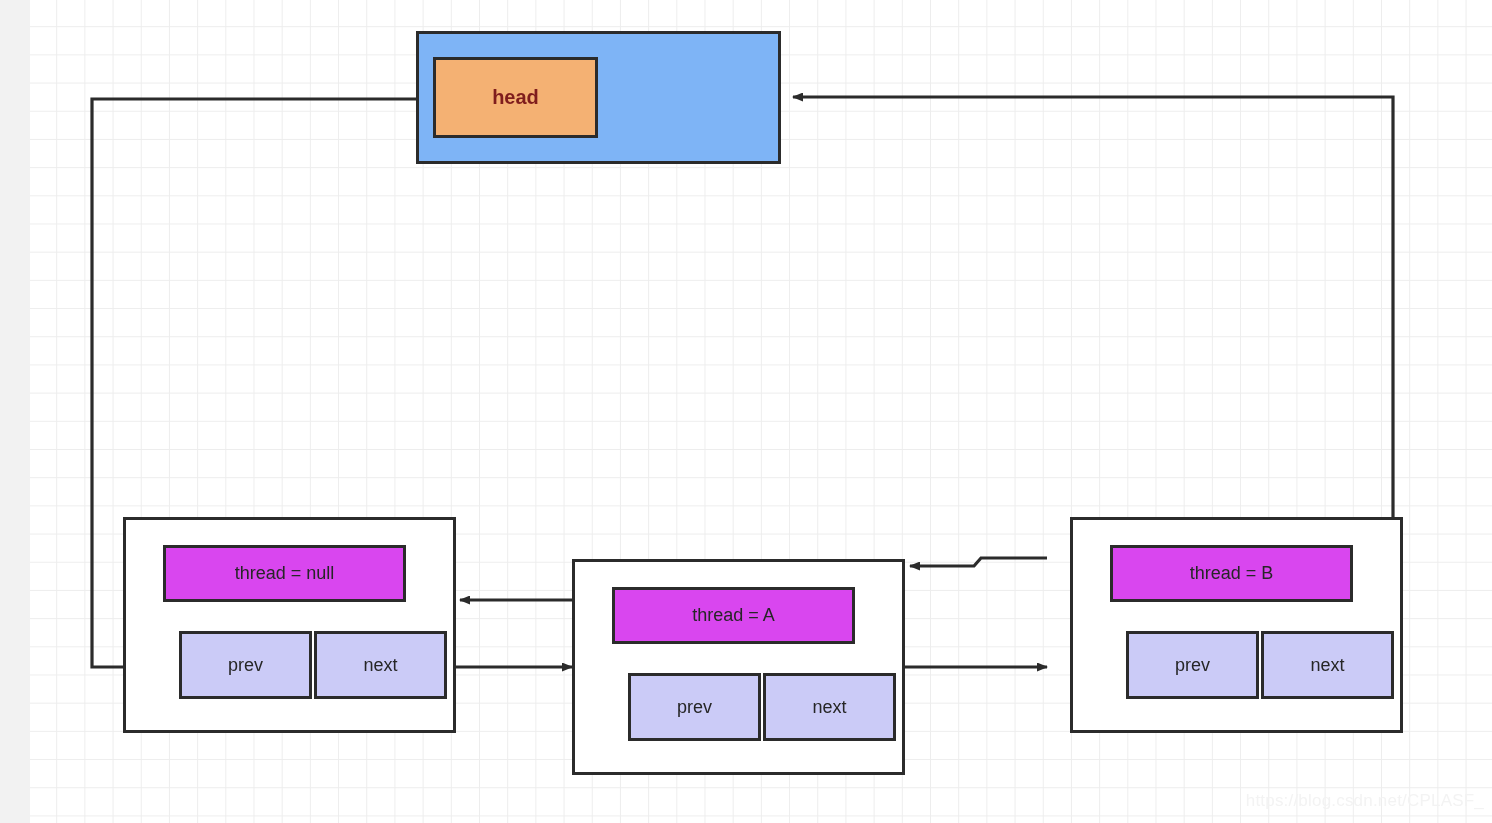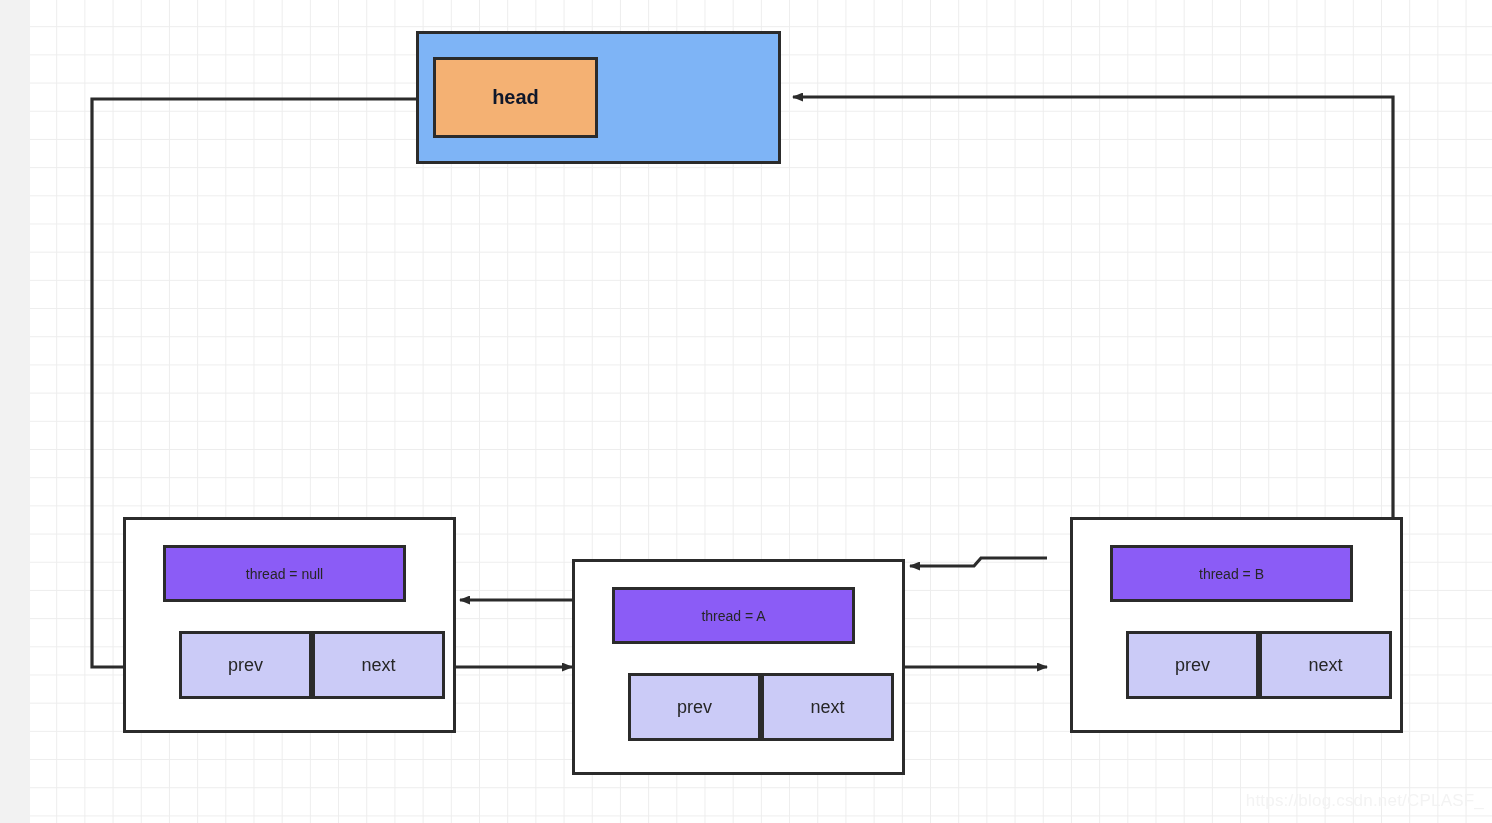--- a/index.html
+++ b/index.html
@@ -78,21 +78,21 @@
     width: 165px;
     height: 81px;
     background: #f4b173;
     border: 3px solid #2b2b2b;
     box-sizing: border-box;
     display: flex;
     align-items: center;
     justify-content: center;
     font-size: 20px;
     font-weight: bold;
-    color: #0f172a;
+    color: #7f1d1d;
   }
 
   
   .node {
     position: absolute;
     background: #ffffff;
     border: 3px solid #2b2b2b;
     box-sizing: border-box;
     z-index: 5;
     width: 333px;
@@ -102,37 +102,37 @@
   #node-head  { left: 123px; }
   #node-a     { left: 572px; margin-top: 42px; }
   #node-b     { left: 1047px; margin-left: 23px; }
 
   .thread-cell {
     position: absolute;
     left: 37px;
     top: 25px;
     width: 243px;
     height: 57px;
-    background: #8b5cf6;
+    background: #d946ef;
     border: 3px solid #2b2b2b;
     box-sizing: border-box;
     display: flex;
     align-items: center;
     justify-content: center;
-    font-size: 14px;
+    font-size: 18px;
     color: #262626;
   }
   .ptr-row {
     position: absolute;
     left: 25px;
     top: 111px;
     width: 268px;
     height: 52px;
     display: flex;
-    justify-content: flex-start;
+    justify-content: space-between;
     padding-left: 28px;
   }
   .ptr-cell {
     width: 133px;
     height: 68px;
     background: #cbcbf7;
     border: 3px solid #2b2b2b;
     box-sizing: border-box;
     display: flex;
     align-items: center;

